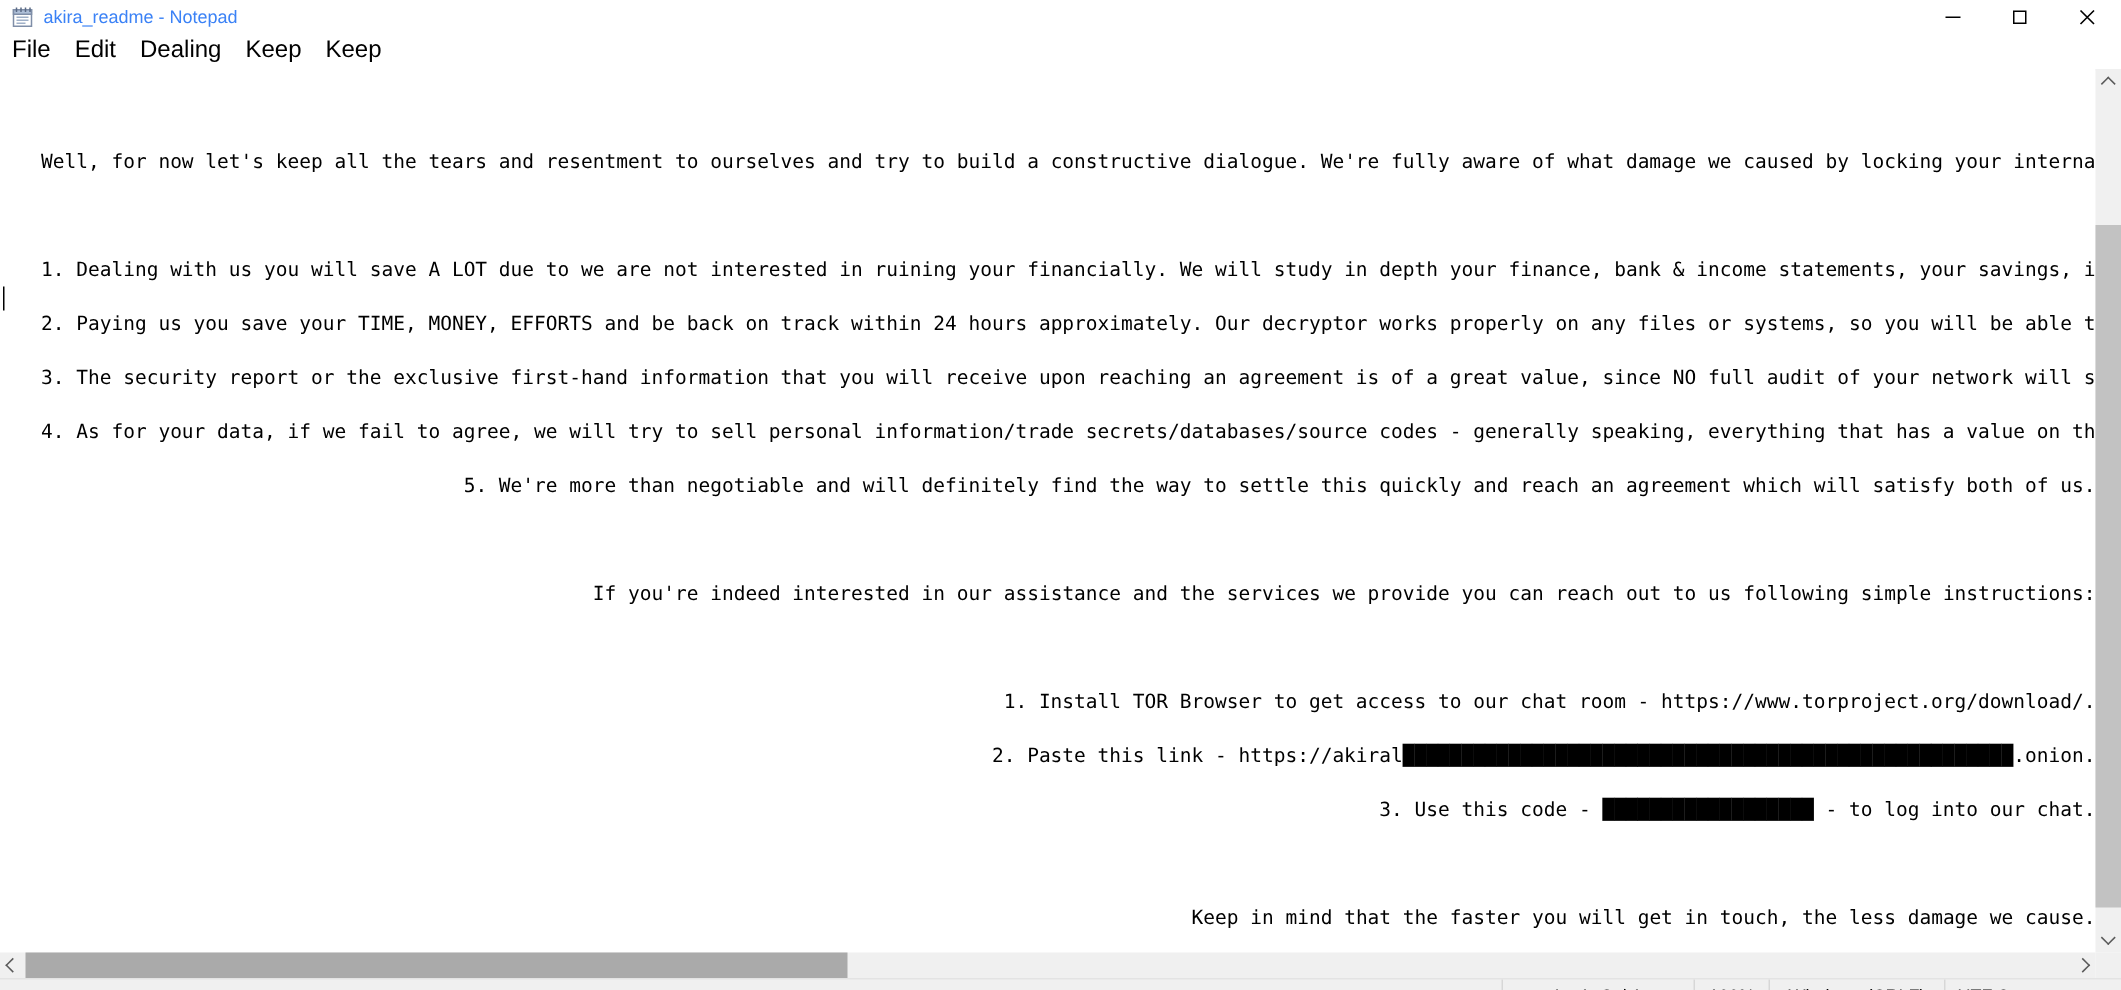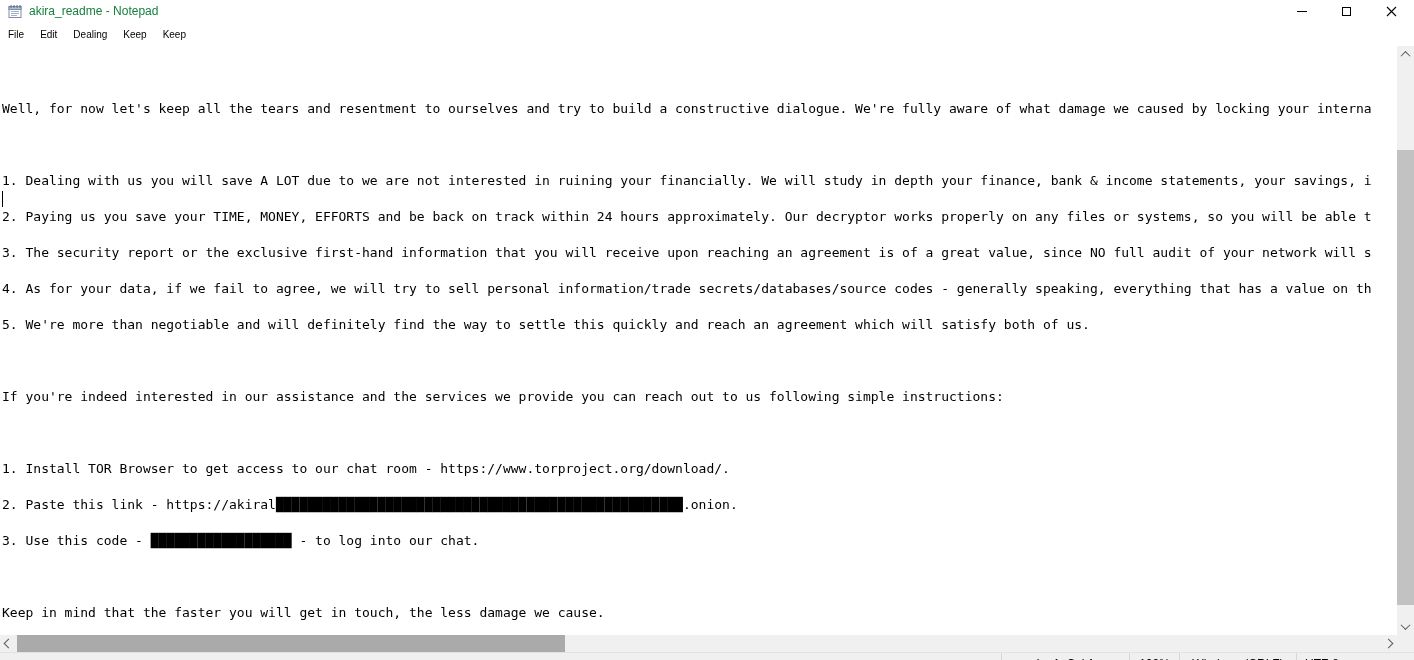--- a/index.html
+++ b/index.html
@@ -4,34 +4,34 @@
 <style>
   html,body { margin:0; padding:0; background:#d6d6d6; }
   .window {
     position:relative; width:1414px; height:660px; overflow:hidden;
     background:#ffffff; font-family:"Liberation Sans","DejaVu Sans",sans-serif;
     color:#000;
   }
   
   .titlebar { height:22px; display:flex; align-items:center; background:#ffffff; }
   .app-icon { width:16px; height:16px; margin:0 6px 0 7px; flex:0 0 auto; }
-  .title-text { font-size:12px; color:#15803d; white-space:nowrap; }
+  .title-text { font-size:12px; color:#3b82f6; white-space:nowrap; }
   .win-controls { margin-left:auto; display:flex; height:100%; }
   .ctrl-btn { width:45px; height:100%; display:flex; align-items:center; justify-content:center; }
   .glyph-min { width:10px; height:1px; background:#000; display:block; }
   .glyph-max { width:9px; height:9px; border:1px solid #000; box-sizing:border-box; display:block; }
   
-  .menubar { height:24px; display:flex; align-items:stretch; font-size:10px; background:#fff; border-bottom:1px solid #f0f0f0; }
+  .menubar { height:24px; display:flex; align-items:stretch; font-size:16px; background:#fff; border-bottom:1px solid #f0f0f0; }
   .menu-item { padding:0 8px; display:flex; align-items:center; cursor:default; }
   
   .editor {
     position:absolute; top:46px; left:0; width:1397px; height:589px;
     background:#fff; overflow:hidden; white-space:pre;
     font-family:"DejaVu Sans Mono","Liberation Mono",monospace;
-    font-size:13px; line-height:18px; padding-left:2px; box-sizing:border-box;
+    font-size:13px; line-height:18px; padding-left:2px; box-sizing:border-box;text-align:right;
   }
   .line { height:18px; position:relative; }
   .caret { position:absolute; left:0px; top:1px; width:1px; height:16px; background:#000; }
   
   .vscroll { position:absolute; top:46px; right:0; width:17px; height:589px; background:#f0f0f0; }
   .vthumb  { position:absolute; top:104px; left:0; width:17px; height:455px; background:#c2c2c2; }
   .hscroll { position:absolute; top:635px; left:0; width:1397px; height:17px; background:#f0f0f0; }
   .hthumb  { position:absolute; top:0; left:17px; width:548px; height:17px; background:#aaaaaa; }
   .sb-arrow { position:absolute; width:17px; height:17px; display:flex; align-items:center; justify-content:center; }
   .chev { width:6px; height:6px; border-top:1.4px solid #5a5a5a; border-right:1.4px solid #5a5a5a; display:block; }

